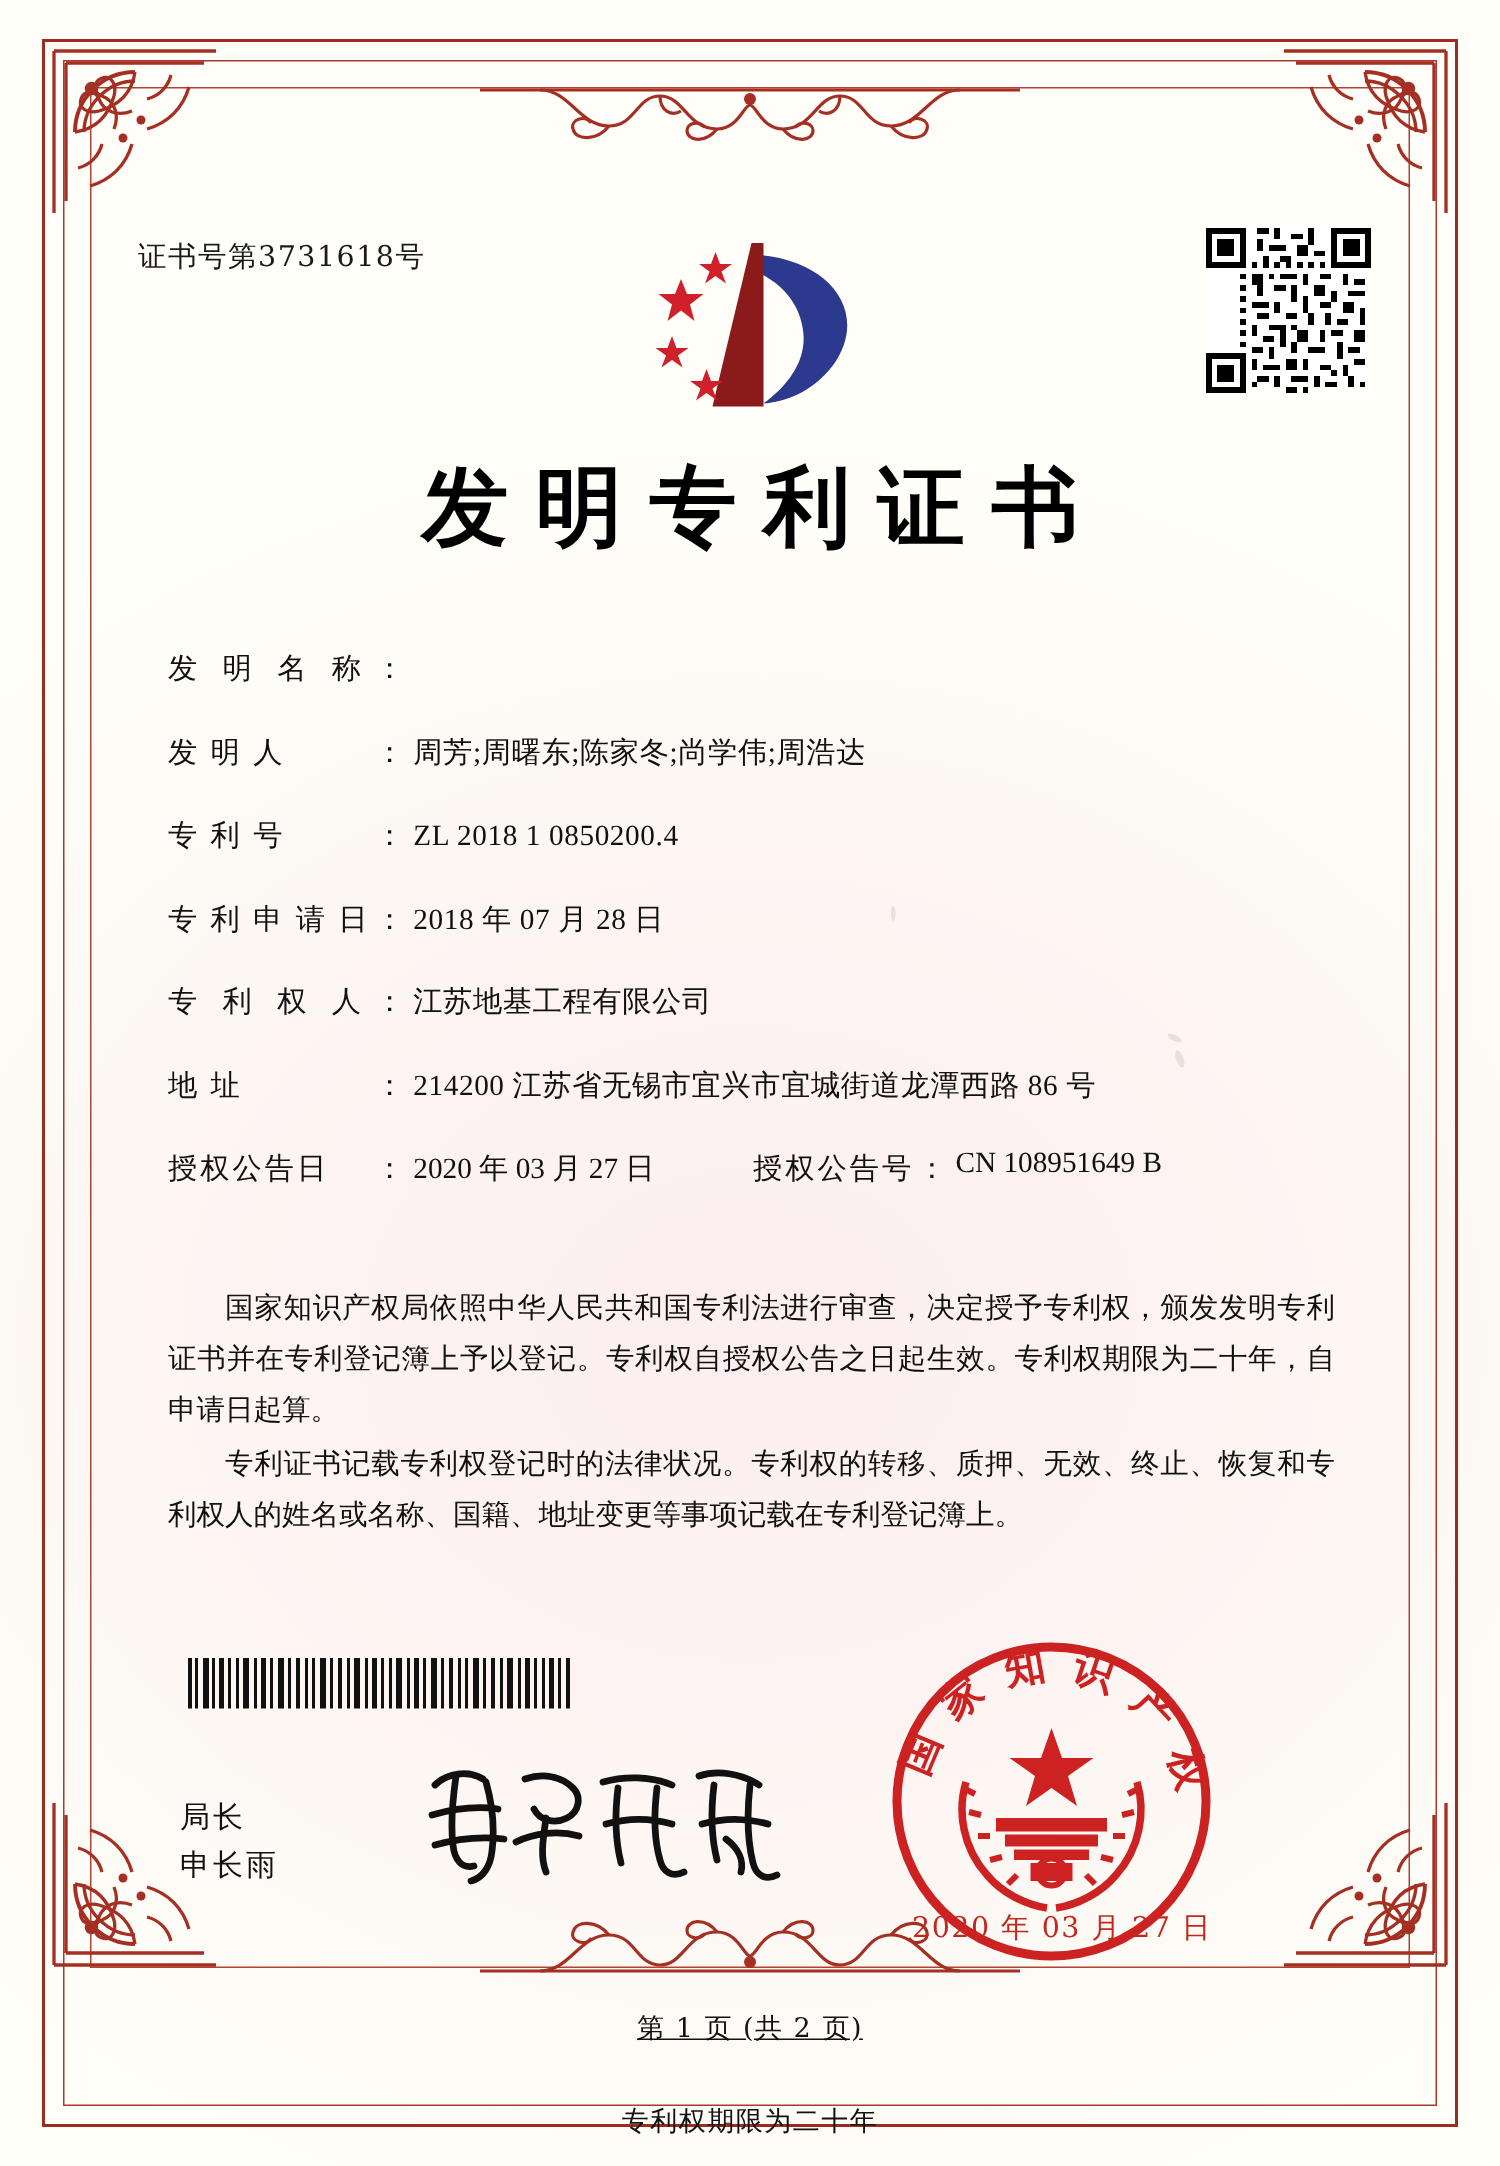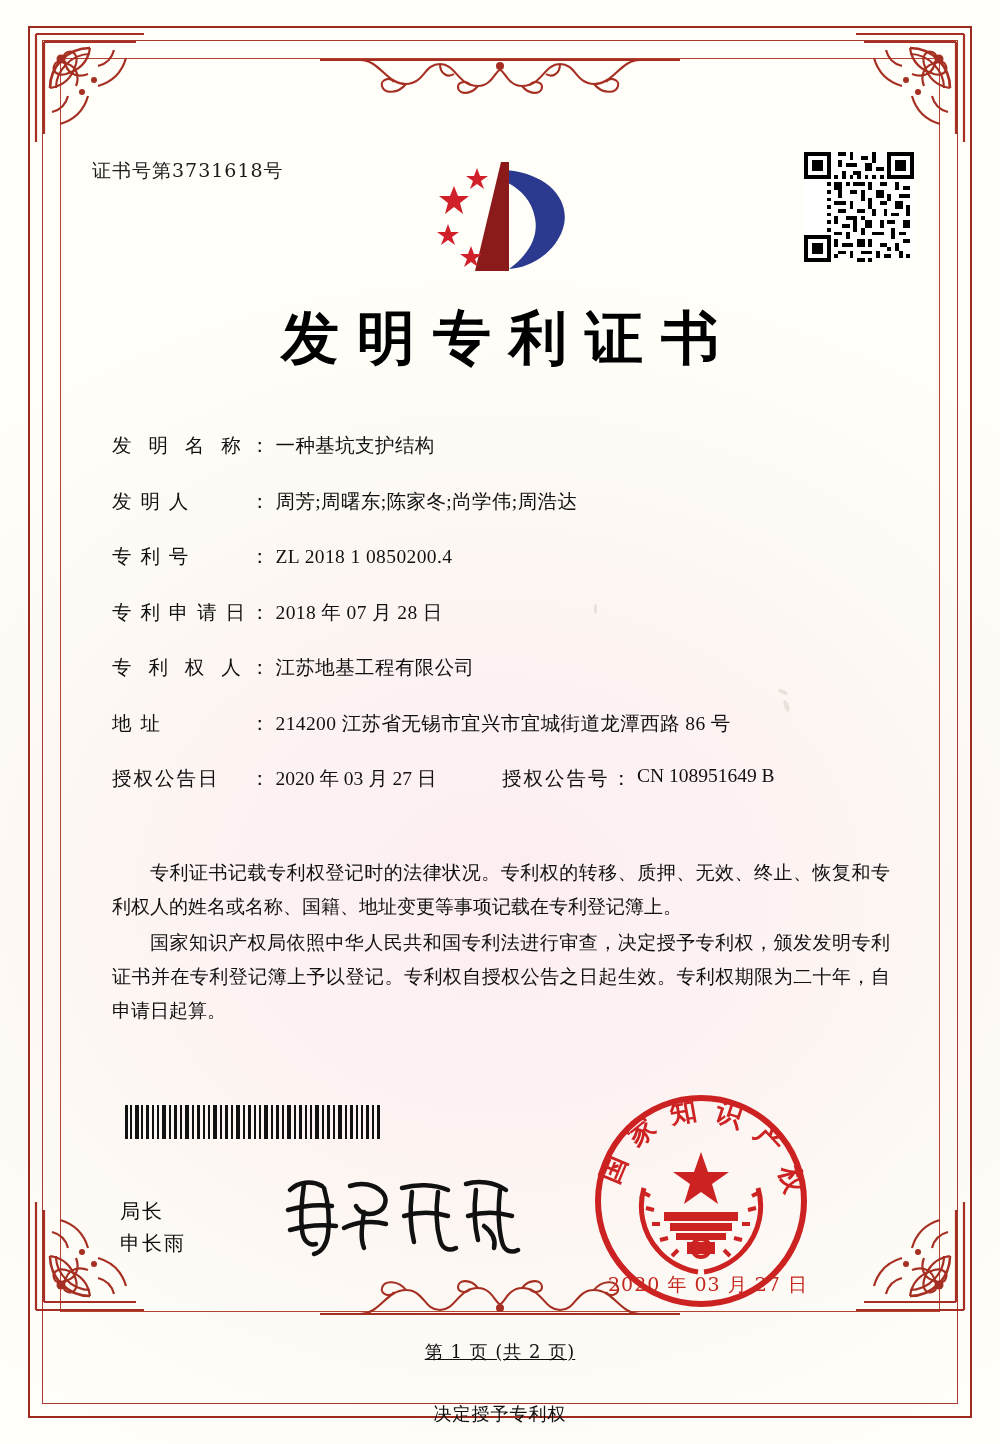--- a/index.html
+++ b/index.html
@@ -495,21 +495,20 @@
     </svg>
   </div>
 
   <div class="title">发明专利证书</div>
 
   <div class="fields">
 
     <div class="field-row">
       <span class="field-label">发 明 名 称</span>
       <span class="field-colon">：</span>
-      <span class="field-value">一种基坑支护结构</span>
     </div>
 
     <div class="field-row">
       <span class="field-label tight">发    明    人</span>
       <span class="field-colon">：</span>
       <span class="field-value">周芳;周曙东;陈家冬;尚学伟;周浩达</span>
     </div>
 
     <div class="field-row">
       <span class="field-label tight">专    利    号</span>
@@ -544,22 +543,22 @@
       <span class="dual-right">
         <span class="field-label2">授权公告号</span>
         <span class="field-colon">：</span>
         <span>CN 108951649 B</span>
       </span>
     </div>
 
   </div>
 
   <div class="paragraphs">
+    <p>国家知识产权局依照中华人民共和国专利法进行审查，决定授予专利权，颁发发明专利证书并在专利登记簿上予以登记。专利权自授权公告之日起生效。专利权期限为二十年，自申请日起算。</p>
     <p>专利证书记载专利权登记时的法律状况。专利权的转移、质押、无效、终止、恢复和专利权人的姓名或名称、国籍、地址变更等事项记载在专利登记簿上。</p>
-    <p>国家知识产权局依照中华人民共和国专利法进行审查，决定授予专利权，颁发发明专利证书并在专利登记簿上予以登记。专利权自授权公告之日起生效。专利权期限为二十年，自申请日起算。</p>
   </div>
 
   <div class="barcode">
     <svg width="260" height="34" viewBox="0 0 260 34" shape-rendering="crispEdges">
       <g fill="#111">
         <rect x="0" y="0" width="3" height="34"></rect>
           <rect x="5" y="0" width="2" height="34"></rect>
         <rect x="10" y="0" width="4" height="34"></rect>
           <rect x="16" y="0" width="2" height="34"></rect>
         <rect x="21" y="0" width="3" height="34"></rect>
@@ -664,15 +663,15 @@
         </defs>
         <text font-family="DejaVu Serif, Liberation Serif, serif" font-size="27" font-weight="bold" fill="#cc2222" letter-spacing="3">
           <textPath href="#arcTop" startOffset="7%">国 家 知 识 产 权 局</textPath>
         </text>
       </g>
     </svg>
   </div>
   <div class="seal-date">2020 年 03 月 27 日</div>
 
   <div class="page-footer">第 1 页 (共 2 页)</div>
-  <div class="back-note">决定授予专利权</div>
+  <div class="back-note">专利权期限为二十年</div>
 
 </div>
 
 </body></html>

